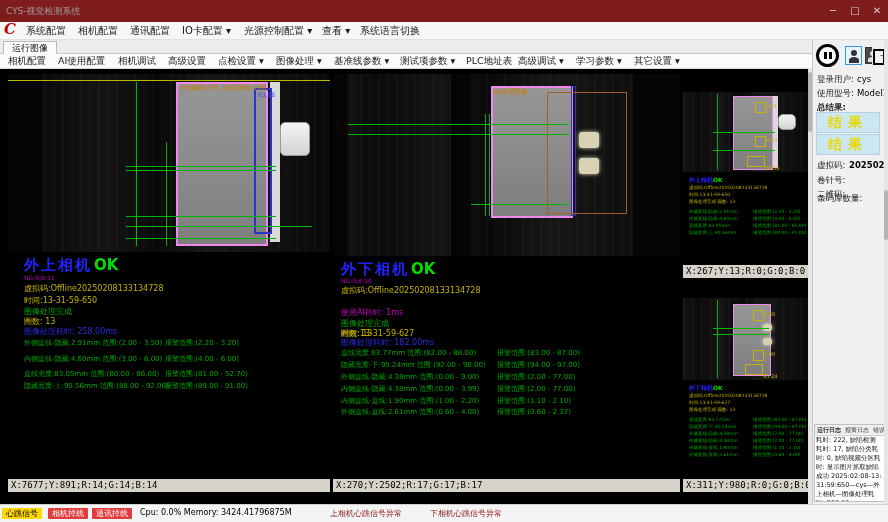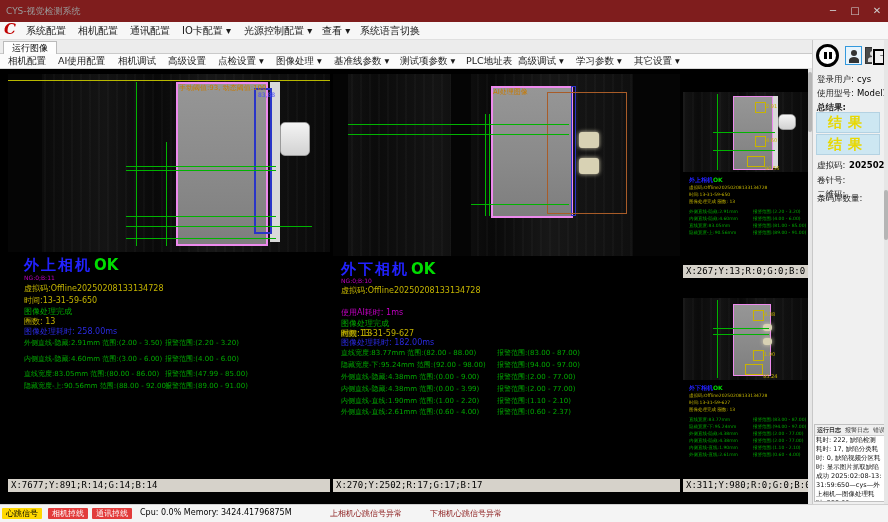--- a/index.html
+++ b/index.html
@@ -147,21 +147,21 @@
     </div>
     <div class="cam-title" style="left:16px;top:182px;"><span>外上相机</span><span class="ok">OK</span></div>
     <div class="info magenta" style="left:16px;top:200px;font-size:6px;">NG:0;B:11</div>
     <div class="info yellow" style="left:16px;top:209px;">虚拟码:Offline20250208133134728</div>
     <div class="info yellow" style="left:16px;top:221px;">时间:13-31-59-650</div>
     <div class="info green" style="left:16px;top:232px;">图像处理完成</div>
     <div class="info yellow" style="left:16px;top:242px;">圈数: 13</div>
     <div class="info bluetx" style="left:16px;top:252px;">图像处理耗时: 258.00ms</div>
     <div class="row" style="left:16px;top:264px;width:300px;"><span>外侧直线-隐藏:2.91mm 范围:(2.00 - 3.50)</span><span class="acol" style="left:141px;">报警范围:(2.20 - 3.20)</span></div>
     <div class="row" style="left:16px;top:280px;width:300px;"><span>内侧直线-隐藏:4.60mm 范围:(3.00 - 6.00)</span><span class="acol" style="left:141px;">报警范围:(4.00 - 6.00)</span></div>
-    <div class="row" style="left:16px;top:295px;width:300px;"><span>直线宽度:83.05mm 范围:(80.00 - 86.00)</span><span class="acol" style="left:141px;">报警范围:(47.99 - 85.00)</span></div>
+    <div class="row" style="left:16px;top:295px;width:300px;"><span>直线宽度:83.05mm 范围:(80.00 - 86.00)</span><span class="acol" style="left:141px;">报警范围:(81.00 - 52.70)</span></div>
     <div class="row" style="left:16px;top:307px;width:300px;"><span>隐藏宽度-上:90.56mm 范围:(88.00 - 92.00)</span><span class="acol" style="left:141px;">报警范围:(89.00 - 91.00)</span></div>
     <div class="coordbar">X:7677;Y:891;R:14;G:14;B:14</div>
   </div>
 
   <div class="panel" style="left:333px;top:74px;width:347px;height:418px;">
     <div class="cam-img" style="width:347px;height:182px;">
       <div class="darkcol" style="left:0;top:0;width:15px;height:182px;"></div>
       <div class="darkcol" style="left:118px;top:0;width:20px;height:182px;"></div>
       <div class="darkcol" style="left:300px;top:0;width:47px;height:182px;"></div>
       <div class="gline-v" style="left:152px;top:40px;height:102px;"></div>

